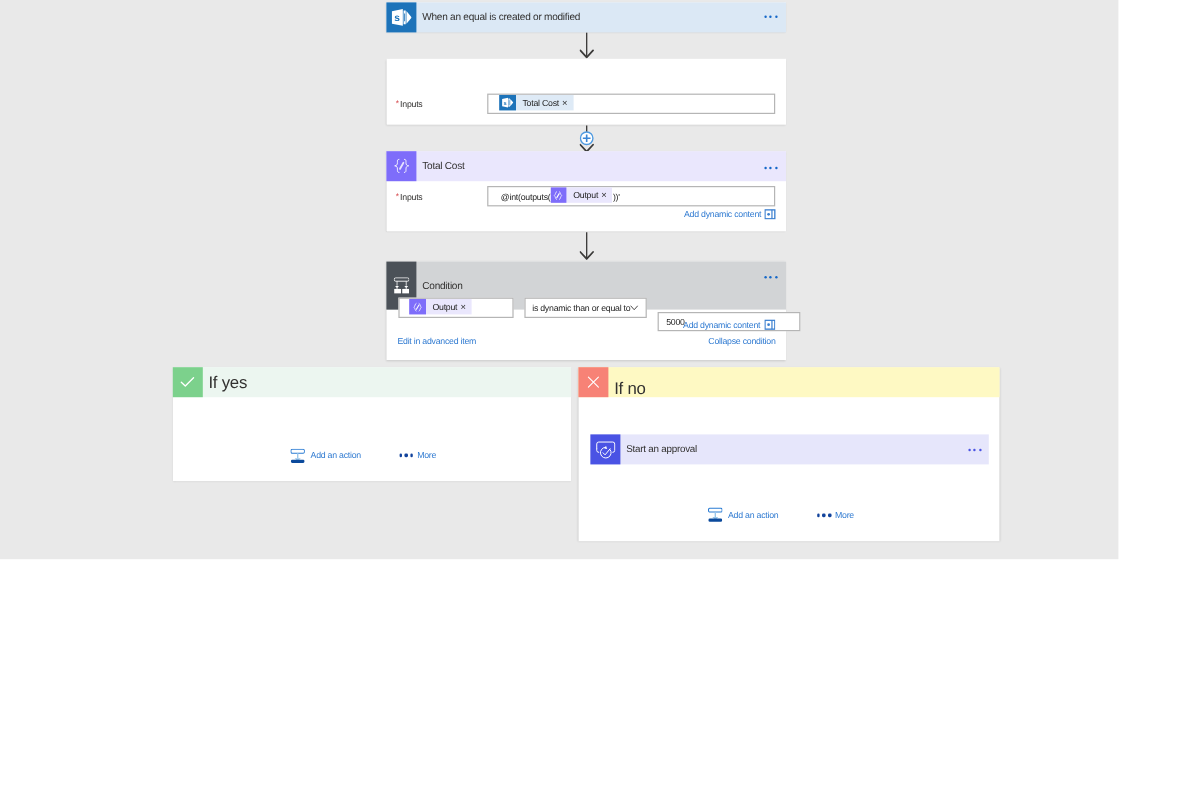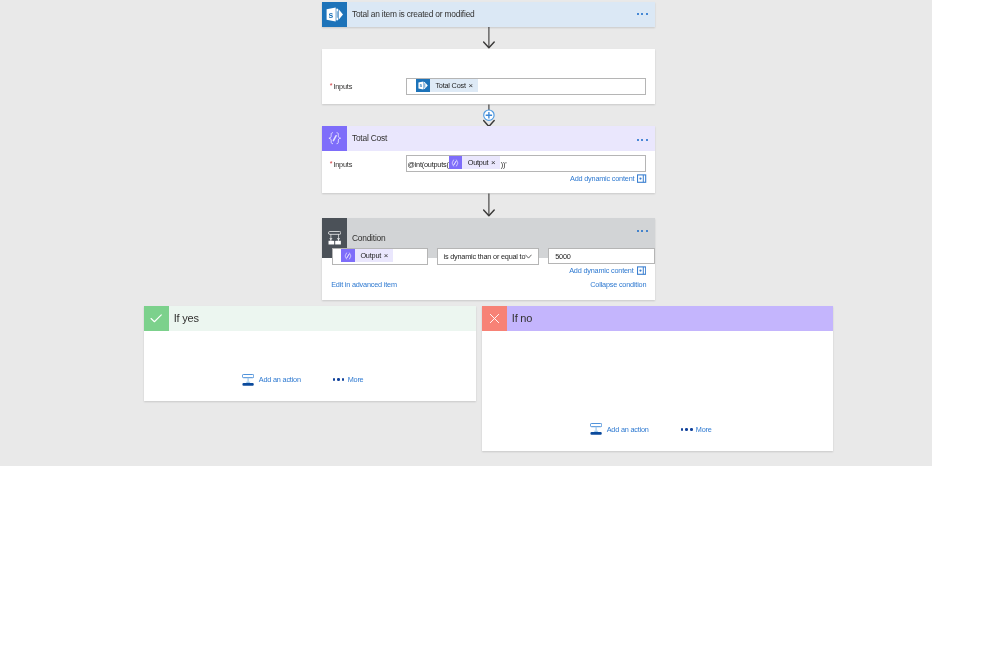--- a/index.html
+++ b/index.html
@@ -31,21 +31,21 @@
 
   .adc{position:absolute;display:flex;align-items:flex-end;}
   .adc .t{font-size:7.3px;letter-spacing:-0.2px;color:#2f7ad1;white-space:nowrap;}
   .adc .i{margin-left:3px;display:flex;}
 
   .link{position:absolute;font-size:7.3px;letter-spacing:-0.2px;color:#2f7ad1;white-space:nowrap;}
 
   .branch{position:absolute;background:#fff;box-shadow:0 0.6px 1.8px rgba(0,0,0,0.14), 0 0.1px 0.4px rgba(0,0,0,0.10);}
   .bhead{position:absolute;left:0;top:0;right:0;display:flex;align-items:center;}
   .bico{flex:0 0 25px;align-self:stretch;display:flex;align-items:center;justify-content:center;}
-  .btitle{font-size:11px;letter-spacing:-0.2px;color:#323130;margin-left:5.2px;}
+  .btitle{font-size:14px;letter-spacing:-0.2px;color:#323130;margin-left:5.2px;}
 
   .addaction{position:absolute;display:flex;align-items:center;}
   .addaction .t{font-size:7.3px;letter-spacing:-0.2px;color:#2f7ad1;margin-left:4.5px;white-space:nowrap;}
   .more{position:absolute;display:flex;align-items:center;}
   .more .d{display:flex;align-items:center;gap:2.4px;margin-right:3.2px;}
   .more .d i{width:2.4px;height:2.4px;border-radius:50%;background:#12439c;display:block;}
   .more .t{font-size:7.3px;letter-spacing:-0.2px;color:#2f7ad1;}
 
   .selbox{position:absolute;border:1px solid #b5b5b5;box-sizing:border-box;background:#fff;
           display:flex;align-items:center;justify-content:space-between;padding:0 6.5px 0 5.5px;}
@@ -66,21 +66,21 @@
   <div class="chead" style="height:25px;background:#dbe8f5;">
     <div class="cico" style="background:#1d73b9;">
       <svg width="17.5" height="15" viewBox="0 0 35 30" shape-rendering="geometricPrecision">
         <path fill="#ffffff" d="M1.2 4.6 L19.4 0.9 L19.4 29.1 L1.2 25.4 Z"></path>
         <path fill="#ffffff" d="M20.6 3.4 L24.2 3.4 L24.2 26.6 L20.6 26.6 Z"></path>
         <path fill="#ffffff" d="M25.4 4.4 L34.2 15.0 L25.4 25.6 Z"></path>
         <path fill="#1d73b9" d="M21.7 8.6 L23.1 8.6 L23.1 21.4 L21.7 21.4 Z"></path>
         <text x="5.2" y="21.8" font-family="Liberation Sans, sans-serif" font-size="17" font-weight="bold" fill="#1d73b9">s</text>
       </svg>
     </div>
-    <div class="ctitle">Total an item is created or modified</div>
+    <div class="ctitle">When an equal is created or modified</div>
     <div class="dots" style="right:6.6px;top:50%;transform:translateY(-50%);">
         <i></i>
         <i></i>
         <i></i>
       </div>
   </div>
 </div>
 
 <svg class="arrow" style="left:482.5px;top:26.4px;" width="12" height="23" viewBox="0 0 12 23">
   <path d="M5.9 0.5 V21.4" stroke="#3b3a39" stroke-width="1.1" fill="none"></path>
@@ -130,21 +130,21 @@
     <div class="dots" style="right:6.6px;top:13.6px;transform:translateY(-50%);">
         <i></i>
         <i></i>
         <i></i>
       </div>
   </div>
   <div class="lbl" style="left:7.7px;top:33.4px;">
     <span class="req">*</span><span>Inputs</span>
   </div>
   <div class="tbox" style="left:84.4px;top:29.2px;width:239.4px;height:16.5px;">
-    <span class="expr" style="margin-left:0;text-align:center;">@int(outputs(</span>
+    <span class="expr" style="margin-left:10px;text-align:center;">@int(outputs(</span>
     <div class="tok" style="background:#eae7fd;">
       <div class="tokico" style="background:#7e6dfa;">
         <svg width="10" height="10" viewBox="0 0 24 24">
           <path d="M9.0 4.2 C6.6 4.6 7.4 10.2 4.6 12 C7.4 13.8 6.6 19.4 9.0 19.8" stroke="#ffffff" stroke-width="1.5" fill="none" stroke-linecap="round"></path>
           <path d="M15.0 4.2 C17.4 4.6 16.6 10.2 19.4 12 C16.6 13.8 17.4 19.4 15.0 19.8" stroke="#ffffff" stroke-width="1.5" fill="none" stroke-linecap="round"></path>
           <path d="M14.4 8.0 L9.6 16.0" stroke="#ffffff" stroke-width="2.2" fill="none" stroke-linecap="round"></path>
         </svg>
       </div>
       <div class="tokbody">
         <span>Output</span>
@@ -210,21 +210,21 @@
 
   <div class="selbox" style="left:115px;top:30.6px;width:102.1px;height:16.5px;">
     <span class="v">is dynamic than or equal to</span>
     <span>
       <svg width="7" height="5" viewBox="0 0 10 7">
           <path d="M0.7 1 L5 5.8 L9.3 1" fill="none" stroke="#3b3a39" stroke-width="1.1"></path>
         </svg>
     </span>
   </div>
 
-  <div class="numbox" style="left:225.8px;top:30px;width:107px;height:16.5px;">
+  <div class="numbox" style="left:225.8px;top:42px;width:119px;height:16.5px;">
     <span class="v">5000</span>
   </div>
 
   <div class="adc" style="left:247.2px;top:48.2px;">
     <span class="t">Add dynamic content</span>
     <span class="i">
       <svg width="9.2" height="9.2" viewBox="0 0 46 46" shape-rendering="geometricPrecision">
         <rect x="2.5" y="4.5" width="41" height="37" fill="none" stroke="#3a7fd0" stroke-width="5.5"></rect>
         <rect x="29.0" y="4.5" width="5.0" height="37" fill="#3a7fd0"></rect>
         <circle cx="17.5" cy="23" r="5.6" fill="#3a7fd0"></circle>
@@ -260,29 +260,48 @@
     <span class="d">
         <i></i>
         <i></i>
         <i></i>
       </span>
     <span class="t">More</span>
   </div>
 </div>
 
 <div class="branch" style="left:481.6px;top:305.5px;width:351.8px;height:145.4px;">
-  <div class="bhead" style="height:25px;background:#c4b5fd;">
+  <div class="bhead" style="height:25px;background:#fef9c3;align-items:flex-end;">
     <div class="bico" style="background:#f78276;">
       <svg width="17" height="17" viewBox="0 0 22 22">
         <path d="M5.6 5.6 L16.4 16.4 M16.4 5.6 L5.6 16.4" fill="none" stroke="#ffffff" stroke-width="1.2" stroke-linecap="round"></path>
       </svg>
     </div>
     <div class="btitle">If no</div>
   </div>
 
+  <div class="card" style="left:10.4px;top:56.8px;width:332.3px;height:25.2px;box-shadow:none;">
+    <div class="chead" style="height:25.2px;background:#e6e6fb;">
+      <div class="cico" style="background:#4a53e4;">
+        <svg width="17.6" height="17.4" viewBox="0 0 44 44" shape-rendering="geometricPrecision">
+          <path d="M3.0 19.0 V10.2 a4.2 4.2 0 0 1 4.2 -4.2 H36.8 a4.2 4.2 0 0 1 4.2 4.2 V23.6 a4.2 4.2 0 0 1 -4.2 4.2 M7.2 27.8 a4.2 4.2 0 0 1 -4.2 -4.2 V19.6" fill="none" stroke="#ffffff" stroke-width="2.1" stroke-linecap="round"></path>
+          <circle cx="22" cy="28.4" r="11.2" fill="#4a53e4"></circle>
+          <path d="M22 17.2 a11.2 11.2 0 1 0 8.6 4.0" fill="none" stroke="#ffffff" stroke-width="2.1" stroke-linecap="butt"></path>
+          <path d="M22.4 13.6 L25.0 20.6 L19.2 19.4 Z" fill="#ffffff"></path>
+          <path d="M16.2 28.6 L20.6 33.0 L31.2 20.2" fill="none" stroke="#ffffff" stroke-width="2.1" stroke-linecap="round" stroke-linejoin="round"></path>
+        </svg>
+      </div>
+      <div class="ctitle" style="font-size:8.2px;margin-left:4.9px;">Start an approval</div>
+      <div class="dots" style="right:6.6px;top:12.6px;transform:translateY(-50%);">
+          <i style="background:#4a53e4"></i>
+          <i style="background:#4a53e4"></i>
+          <i style="background:#4a53e4"></i>
+        </div>
+    </div>
+  </div>
 
   <div class="addaction" style="left:108.4px;top:117.8px;">
     <span>
       <svg width="12.2" height="12.2" viewBox="0 0 36 36" shape-rendering="geometricPrecision">
         <rect x="1.3" y="1.3" width="33.4" height="9.6" rx="3.4" fill="none" stroke="#2b7cd3" stroke-width="2.6"></rect>
         <path d="M18 10.9 V23.2" stroke="#9ac6ea" stroke-width="3.4"></path>
         <path d="M10.6 23.0 H25.4 L18 31.0 Z" fill="#9ac6ea"></path>
         <rect x="1.3" y="26.8" width="33.4" height="7.9" rx="3.2" fill="#0b4a9c"></rect>
       </svg>
     </span>

